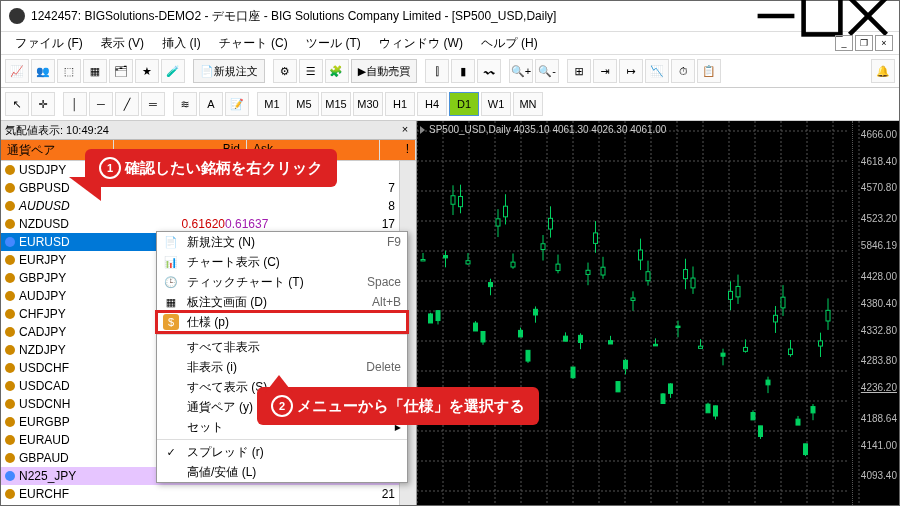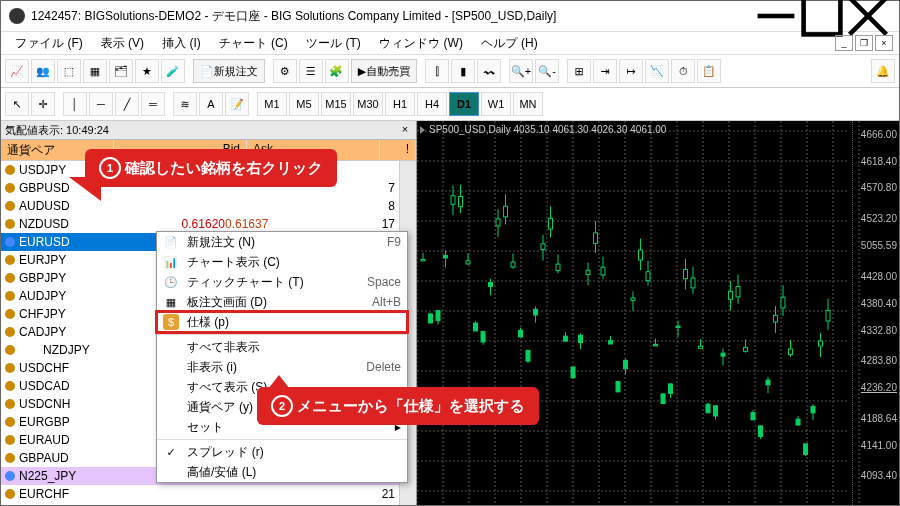--- a/index.html
+++ b/index.html
@@ -15,21 +15,21 @@
 .mdibtns div{width:16px;height:14px;border:1px solid #999;font-size:9px;display:flex;align-items:center;justify-content:center;cursor:pointer}
 .toolbar{height:28px;display:flex;align-items:center;padding:2px 4px;border-bottom:1px solid #ccc;gap:2px}
 .tb{width:22px;height:22px;border:1px solid #ddd;display:flex;align-items:center;justify-content:center;cursor:pointer;background:#fafafa;font-size:11px}
 .tb.wide{width:auto;padding:0 6px}
 .tb.label{border:1px solid #ccc;background:#f5f5f5}
 .sep{width:4px}
 .content{flex:1;display:flex;overflow:hidden}
 .mw{width:415px;border-right:1px solid #999;display:flex;flex-direction:column;overflow:hidden}
 .mw-h{height:18px;background:#e8e8e8;font-size:11px;display:flex;align-items:center;padding:0 4px;border-bottom:1px solid #bbb}
 .mw-h .x{margin-left:auto;width:14px;height:14px;cursor:pointer;text-align:center}
-.mw-th{height:20px;display:flex;border-bottom:1px solid #ccc;background:#fdba74}
+.mw-th{height:20px;display:flex;border-bottom:1px solid #ccc;background:#f97316}
 .mw-th>div{padding:2px 6px;border-right:1px solid #ddd}
 .c1{width:100px}
 .c2{width:120px;text-align:right}
 .c3{width:120px;}
 .c4{flex:1;text-align:right;padding-right:8px}
 .rows{flex:1;overflow:hidden}
 .row{height:18px;display:flex;align-items:center}
 .row .dot{width:10px;height:10px;margin:0 4px;border-radius:50%}
 .row.sel{background:#0078d7;color:#fff}
 .row.hl{background:#e6c5ff}
@@ -144,21 +144,21 @@
    <div class="tb">A</div>
    <div class="tb">📝</div>
    <div class="sep"></div>
    <div id="tf-holder" style="display:flex;gap:2px">
         <div class="tb" style="width: 28px;">M1</div>
         <div class="tb" style="width: 28px;">M5</div>
         <div class="tb" style="width: 28px;">M15</div>
         <div class="tb" style="width: 28px;">M30</div>
         <div class="tb" style="width: 28px;">H1</div>
         <div class="tb" style="width: 28px;">H4</div>
-        <div class="tb" style="width: 28px; background: #0f766e; border-color: rgb(74, 144, 217); font-weight: bold;">D1</div>
+        <div class="tb" style="width: 28px; background: #84cc16; border-color: rgb(74, 144, 217);">D1</div>
         <div class="tb" style="width: 28px;">W1</div>
         <div class="tb" style="width: 28px;">MN</div>
       </div>
  </div>
 
  <div class="content">
    <div class="mw">
      <div class="mw-h">
        <span>気配値表示: 10:49:24</span>
        <span class="x">×</span>
@@ -180,30 +180,30 @@
             </div>
             <div class="row">
               <span class="dot" style="background: rgb(204, 136, 0);"></span>
               <span class="c1" style="width: 86px;">GBPUSD</span>
               <span class="c2"></span>
               <span class="c3"></span>
               <span class="c4" style="padding-right: 4px;">7</span>
             </div>
             <div class="row">
               <span class="dot" style="background: rgb(204, 136, 0);"></span>
-              <span class="c1" style="width: 86px;">AUDUSD</span>
+              <span class="c1" style="width: 86px; font-style: italic;">AUDUSD</span>
               <span class="c2"></span>
               <span class="c3"></span>
               <span class="c4" style="padding-right: 4px;">8</span>
             </div>
             <div class="row">
               <span class="dot" style="background: rgb(204, 136, 0);"></span>
               <span class="c1" style="width: 86px;">NZDUSD</span>
               <span class="c2" style="color: rgb(204, 0, 0);">0.61620</span>
-              <span class="c3" style="color: #c2410c;">0.61637</span>
+              <span class="c3" style="color: #a21caf;">0.61637</span>
               <span class="c4" style="padding-right: 4px;">17</span>
             </div>
             <div class="row sel">
               <span class="dot" style="background: rgb(68, 136, 255);"></span>
               <span class="c1" style="width: 86px;">EURUSD</span>
               <span class="c2" style="color: rgb(255, 255, 255);">1.00107</span>
               <span class="c3" style="color: rgb(255, 255, 255);">1.00200</span>
               <span class="c4" style="padding-right: 4px;">16</span>
             </div>
             <div class="row">
@@ -236,21 +236,21 @@
             </div>
             <div class="row">
               <span class="dot" style="background: rgb(204, 136, 0);"></span>
               <span class="c1" style="width: 86px;">CADJPY</span>
               <span class="c2"></span>
               <span class="c3"></span>
               <span class="c4" style="padding-right: 4px;">23</span>
             </div>
             <div class="row">
               <span class="dot" style="background: rgb(204, 136, 0);"></span>
-              <span class="c1" style="width: 86px; margin-left: 24px;">NZDJPY</span>
+              <span class="c1" style="width: 86px;">NZDJPY</span>
               <span class="c2"></span>
               <span class="c3"></span>
               <span class="c4" style="padding-right: 4px;">25</span>
             </div>
             <div class="row">
               <span class="dot" style="background: rgb(204, 136, 0);"></span>
               <span class="c1" style="width: 86px;">USDCHF</span>
               <span class="c2"></span>
               <span class="c3"></span>
               <span class="c4" style="padding-right: 4px;">18</span>
@@ -458,21 +458,21 @@
           <line x1="403.5" y1="211.64782443194034" x2="403.5" y2="236.00159705828713" stroke="#00d060"></line>
           <rect x="401.5" y="219.94534376172865" width="4" height="5.133874054519453" fill="#000" stroke="#00d060"></rect>
           <line x1="411" y1="177.40673288647332" x2="411" y2="208.93377400521877" stroke="#00d060"></line>
           <rect x="409" y="189.32911212851235" width="4" height="10.670920069211945" fill="#000" stroke="#00d060"></rect>
         </svg>
      <div class="yaxis" id="yaxis">
           <div class="yl" style="top: 2%;">4666.00</div>
           <div class="yl" style="top: 9%;">4618.40</div>
           <div class="yl" style="top: 16%;">4570.80</div>
           <div class="yl" style="top: 24%;">4523.20</div>
-          <div class="yl" style="top: 31%;">5055.59</div>
+          <div class="yl" style="top: 31%;">5846.19</div>
           <div class="yl" style="top: 39%;">4428.00</div>
           <div class="yl" style="top: 46%;">4380.40</div>
           <div class="yl" style="top: 53%;">4332.80</div>
           <div class="yl" style="top: 61%;">4283.80</div>
           <div class="yl" style="top: 68%; text-decoration: underline;">4236.20</div>
           <div class="yl" style="top: 76%;">4188.64</div>
           <div class="yl" style="top: 83%;">4141.00</div>
           <div class="yl" style="top: 91%;">4093.40</div>
         </div>
    </div>

